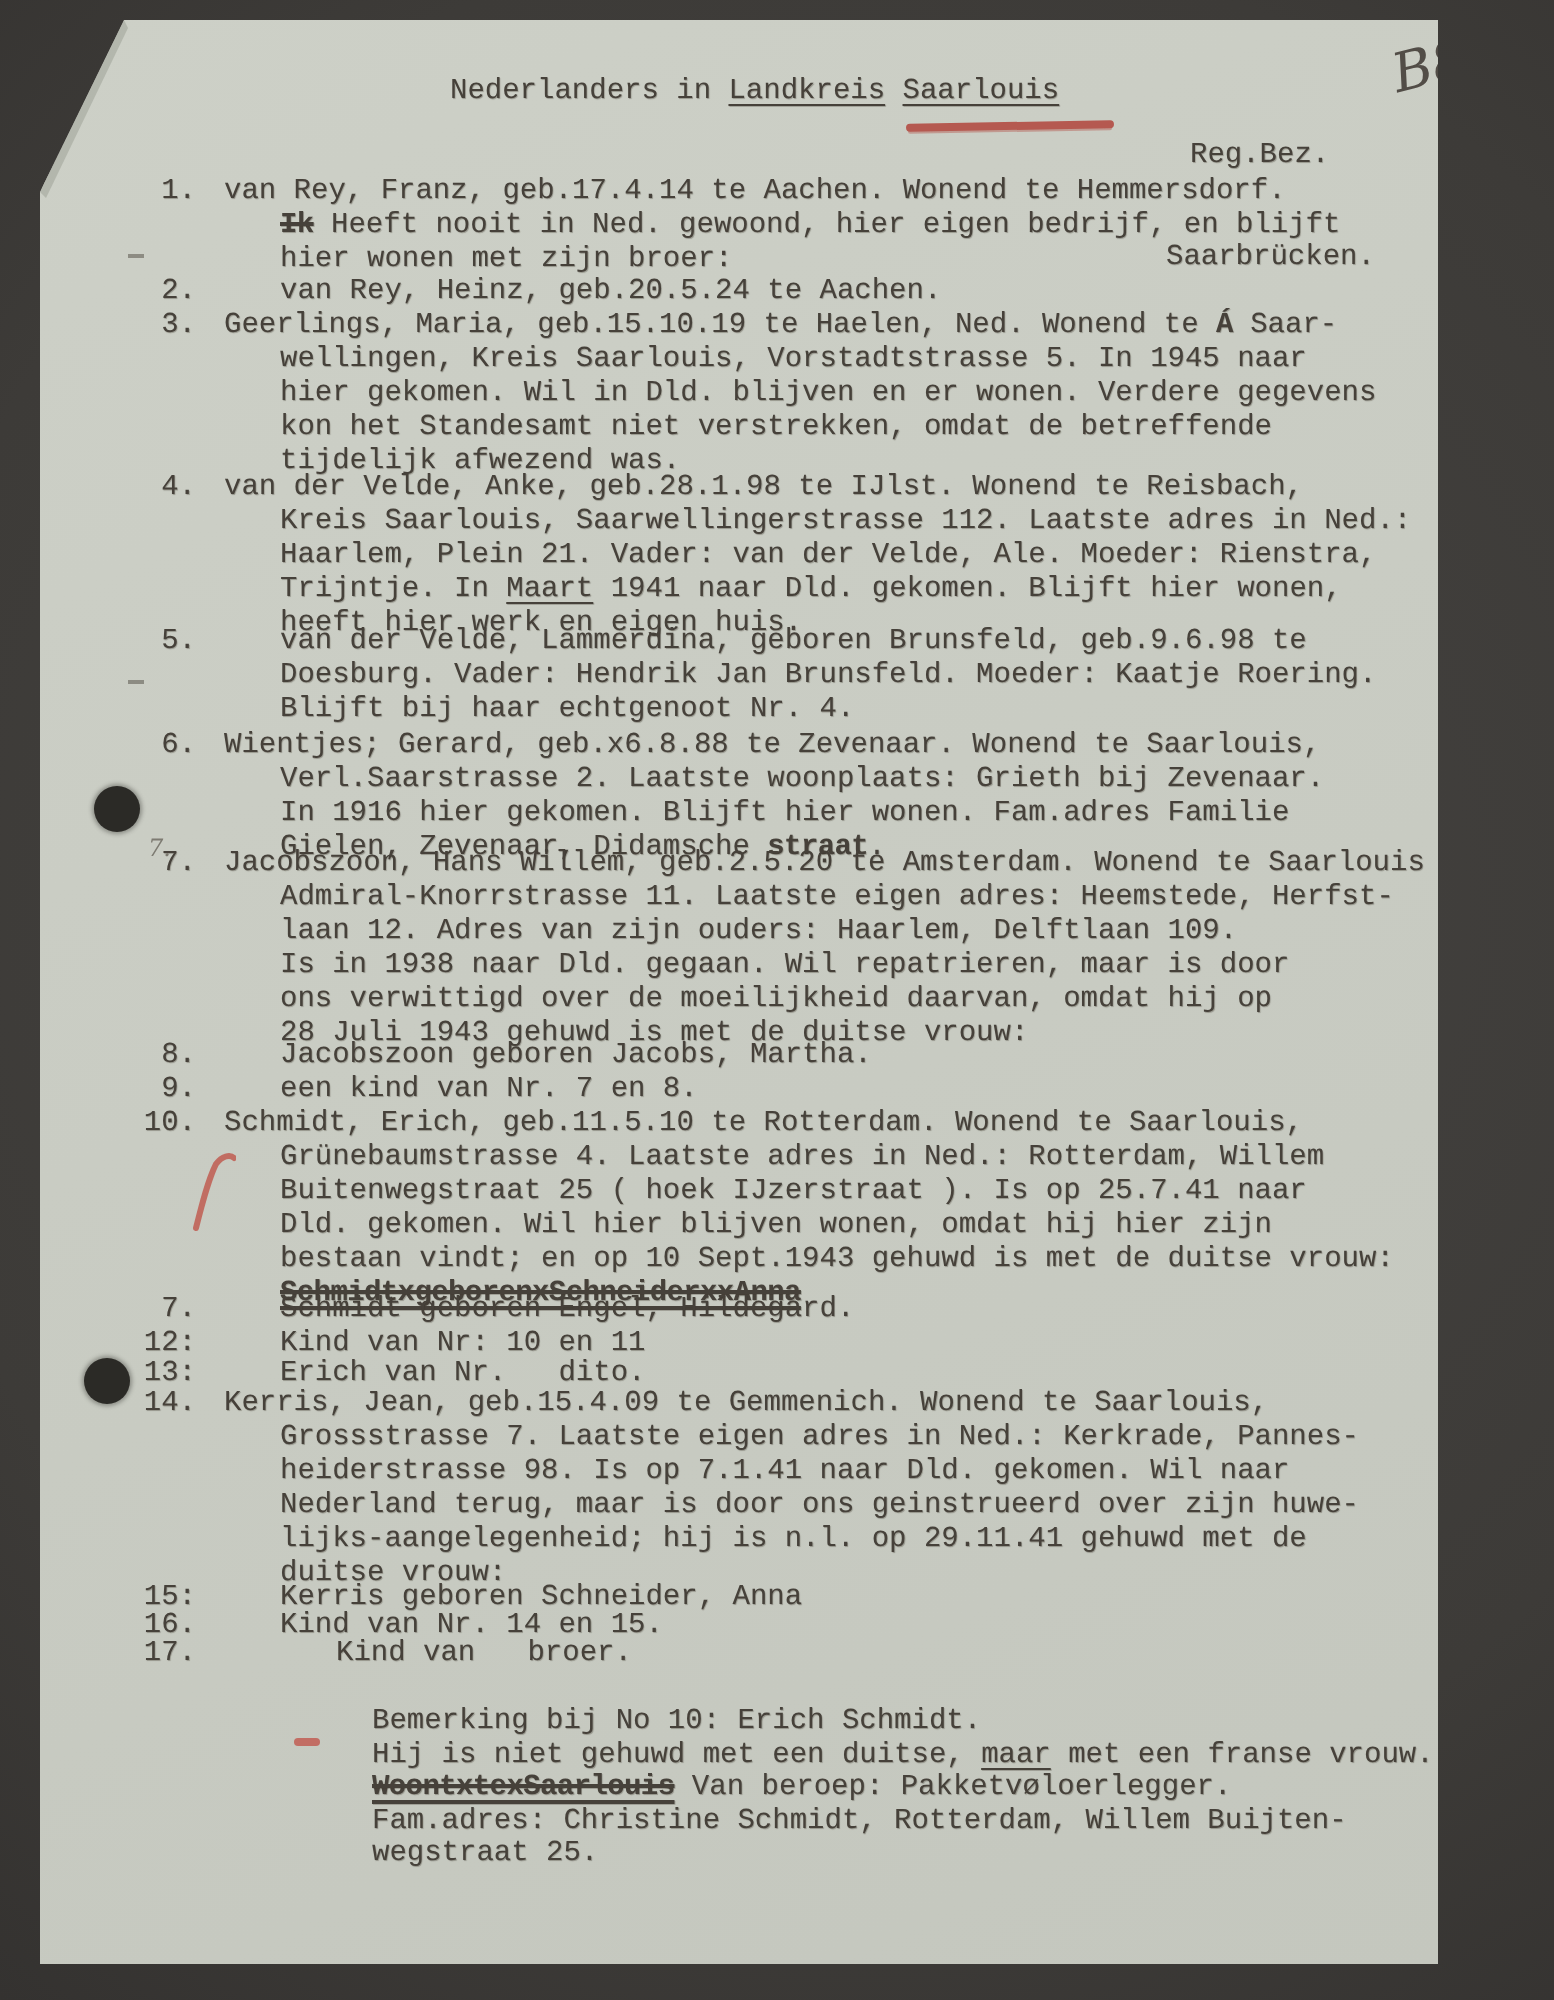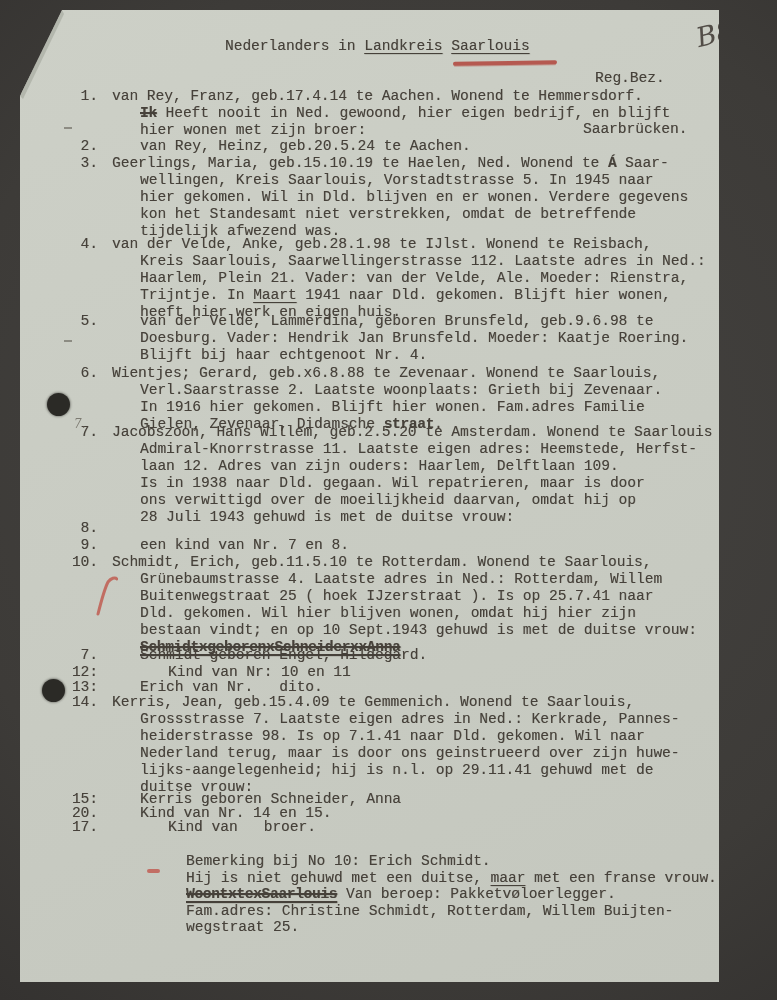--- a/index.html
+++ b/index.html
@@ -65,29 +65,29 @@
   <div class="red-underline"></div>
 
   <div id="items">
       <div class="item tw ind1" style="top: 78px;"><span class="num">1.</span><div class="lines"><div class="line l0"><span>van Rey, Franz, geb.17.4.14 te Aachen. Wonend te Hemmersdorf.</span></div><div class="line l1"><span class="s b">Ik</span><span> Heeft nooit in Ned. gewoond, hier eigen bedrijf, en blijft</span></div><div class="line l2"><span>hier wonen met zijn broer:</span></div></div></div>
       <div class="item tw ind2" style="top: 128px;"><span class="num">2.</span><div class="lines"><div class="line l0"><span>van Rey, Heinz, geb.20.5.24 te Aachen.</span></div></div></div>
       <div class="item tw ind1" style="top: 145px;"><span class="num">3.</span><div class="lines"><div class="line l0"><span>Geerlings, Maria, geb.15.10.19 te Haelen, Ned. Wonend te </span><span class="b">Á</span><span> Saar-</span></div><div class="line l1"><span>wellingen, Kreis Saarlouis, Vorstadtstrasse 5. In 1945 naar</span></div><div class="line l2"><span>hier gekomen. Wil in Dld. blijven en er wonen. Verdere gegevens</span></div><div class="line l3"><span>kon het Standesamt niet verstrekken, omdat de betreffende</span></div><div class="line l4"><span>tijdelijk afwezend was.</span></div></div></div>
       <div class="item tw ind1" style="top: 226px;"><span class="num">4.</span><div class="lines"><div class="line l0"><span>van der Velde, Anke, geb.28.1.98 te IJlst. Wonend te Reisbach,</span></div><div class="line l1"><span>Kreis Saarlouis, Saarwellingerstrasse 112. Laatste adres in Ned.:</span></div><div class="line l2"><span>Haarlem, Plein 21. Vader: van der Velde, Ale. Moeder: Rienstra,</span></div><div class="line l3"><span>Trijntje. In </span><span class="u">Maart</span><span> 1941 naar Dld. gekomen. Blijft hier wonen,</span></div><div class="line l4"><span>heeft hier werk en eigen huis.</span></div></div></div>
       <div class="item tw ind2" style="top: 303px;"><span class="num">5.</span><div class="lines"><div class="line l0"><span>van der Velde, Lammerdina, geboren Brunsfeld, geb.9.6.98 te</span></div><div class="line l1"><span>Doesburg. Vader: Hendrik Jan Brunsfeld. Moeder: Kaatje Roering.</span></div><div class="line l2"><span>Blijft bij haar echtgenoot Nr. 4.</span></div></div></div>
       <div class="item tw ind1" style="top: 355px;"><span class="num">6.</span><div class="lines"><div class="line l0"><span>Wientjes; Gerard, geb.x6.8.88 te Zevenaar. Wonend te Saarlouis,</span></div><div class="line l1"><span>Verl.Saarstrasse 2. Laatste woonplaats: Grieth bij Zevenaar.</span></div><div class="line l2"><span>In 1916 hier gekomen. Blijft hier wonen. Fam.adres Familie</span></div><div class="line l3"><span>Gielen, Zevenaar, Didamsche </span><span class="b">straat</span><span>.</span></div></div></div>
       <div class="item tw ind1" style="top: 414px;"><span class="num">7.</span><div class="lines"><div class="line l0"><span>Jacobszoon, Hans Willem, geb.2.5.20 te Amsterdam. Wonend te Saarlouis</span></div><div class="line l1"><span>Admiral-Knorrstrasse 11. Laatste eigen adres: Heemstede, Herfst-</span></div><div class="line l2"><span>laan 12. Adres van zijn ouders: Haarlem, Delftlaan 109.</span></div><div class="line l3"><span>Is in 1938 naar Dld. gegaan. Wil repatrieren, maar is door</span></div><div class="line l4"><span>ons verwittigd over de moeilijkheid daarvan, omdat hij op</span></div><div class="line l5"><span>28 Juli 1943 gehuwd is met de duitse vrouw:</span></div></div></div>
-      <div class="item tw ind2" style="top: 510px;"><span class="num">8.</span></div>
+      <div class="item tw ind2" style="top: 510px;"><span class="num">8.</span><div class="lines"><div class="line l0"><span>Jacobszoon geboren Jacobs, Martha.</span></div></div></div>
       <div class="item tw ind2" style="top: 527px;"><span class="num">9.</span><div class="lines"><div class="line l0"><span>een kind van Nr. 7 en 8.</span></div></div></div>
       <div class="item tw ind1" style="top: 544px;"><span class="num">10.</span><div class="lines"><div class="line l0"><span>Schmidt, Erich, geb.11.5.10 te Rotterdam. Wonend te Saarlouis,</span></div><div class="line l1"><span>Grünebaumstrasse 4. Laatste adres in Ned.: Rotterdam, Willem</span></div><div class="line l2"><span>Buitenwegstraat 25 ( hoek IJzerstraat ). Is op 25.7.41 naar</span></div><div class="line l3"><span>Dld. gekomen. Wil hier blijven wonen, omdat hij hier zijn</span></div><div class="line l4"><span>bestaan vindt; en op 10 Sept.1943 gehuwd is met de duitse vrouw:</span></div><div class="line l5"><span class="u s b">SchmidtxgeborenxSchneiderxxAnna</span></div></div></div>
       <div class="item tw ind2" style="top: 637px;"><span class="num">7.</span><div class="lines"><div class="line l0"><span>Schmidt geboren Engel, Hildegard.</span></div></div></div>
-      <div class="item tw ind2" style="top: 654px; padding-left: 28px;"><span class="num">12:</span><div class="lines"><div class="line l0"><span>Kind van Nr: 10 en 11</span></div></div></div>
+      <div class="item tw ind2" style="top: 654px;"><span class="num">12:</span><div class="lines"><div class="line l0"><span>Kind van Nr: 10 en 11</span></div></div></div>
       <div class="item tw ind2" style="top: 669px;"><span class="num">13:</span><div class="lines"><div class="line l0"><span>Erich van Nr.   dito.</span></div></div></div>
       <div class="item tw ind1" style="top: 684px;"><span class="num">14.</span><div class="lines"><div class="line l0"><span>Kerris, Jean, geb.15.4.09 te Gemmenich. Wonend te Saarlouis,</span></div><div class="line l1"><span>Grossstrasse 7. Laatste eigen adres in Ned.: Kerkrade, Pannes-</span></div><div class="line l2"><span>heiderstrasse 98. Is op 7.1.41 naar Dld. gekomen. Wil naar</span></div><div class="line l3"><span>Nederland terug, maar is door ons geinstrueerd over zijn huwe-</span></div><div class="line l4"><span>lijks-aangelegenheid; hij is n.l. op 29.11.41 gehuwd met de</span></div><div class="line l5"><span>duitse vrouw:</span></div></div></div>
       <div class="item tw ind2" style="top: 781px;"><span class="num">15:</span><div class="lines"><div class="line l0"><span>Kerris geboren Schneider, Anna</span></div></div></div>
-      <div class="item tw ind2" style="top: 795px;"><span class="num">20.</span><div class="lines"><div class="line l0"><span>Kind van Nr. 14 en 15.</span></div></div></div>
+      <div class="item tw ind2" style="top: 795px;"><span class="num">16.</span><div class="lines"><div class="line l0"><span>Kind van Nr. 14 en 15.</span></div></div></div>
       <div class="item tw ind2" style="top: 809px; padding-left: 28px;"><span class="num">17.</span><div class="lines"><div class="line l0"><span>Kind van   broer.</span></div></div></div>
     </div>
 
   <div class="note tw" id="note"><div class="line"><span>Bemerking bij No 10: Erich Schmidt.</span></div><div class="line"><span>Hij is niet gehuwd met een duitse, </span><span class="u">maar</span><span> met een franse vrouw.</span></div><div class="line"><span class="u s b">WoontxtexSaarlouis</span><span> Van beroep: Pakketvøloerlegger.</span></div><div class="line"><span>Fam.adres: Christine Schmidt, Rotterdam, Willem Buijten-</span></div><div class="line"><span>wegstraat 25.</span></div></div>
 
   <div class="red-dash"></div>
 
   <svg class="red-hook" width="34" height="44">
     <path d="M 14,40 C 17,28 20,16 24,8 C 27,4 31,3 33,5" fill="none" stroke="#bf554a" stroke-width="3" stroke-linecap="round" opacity="0.8"></path>
   </svg>

